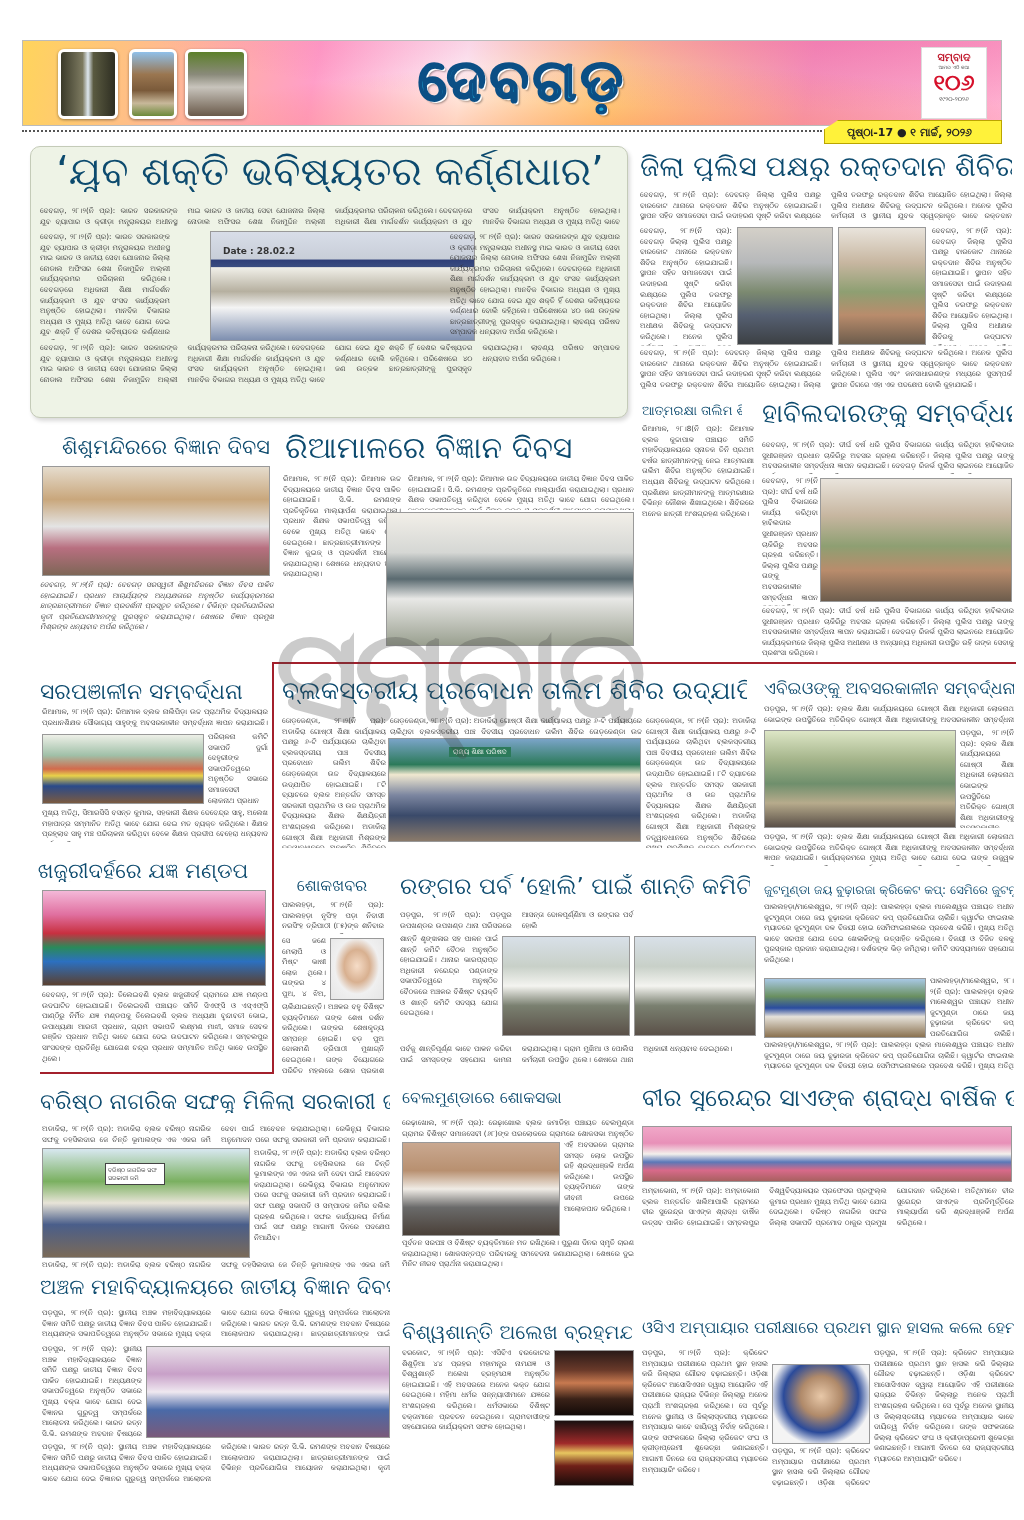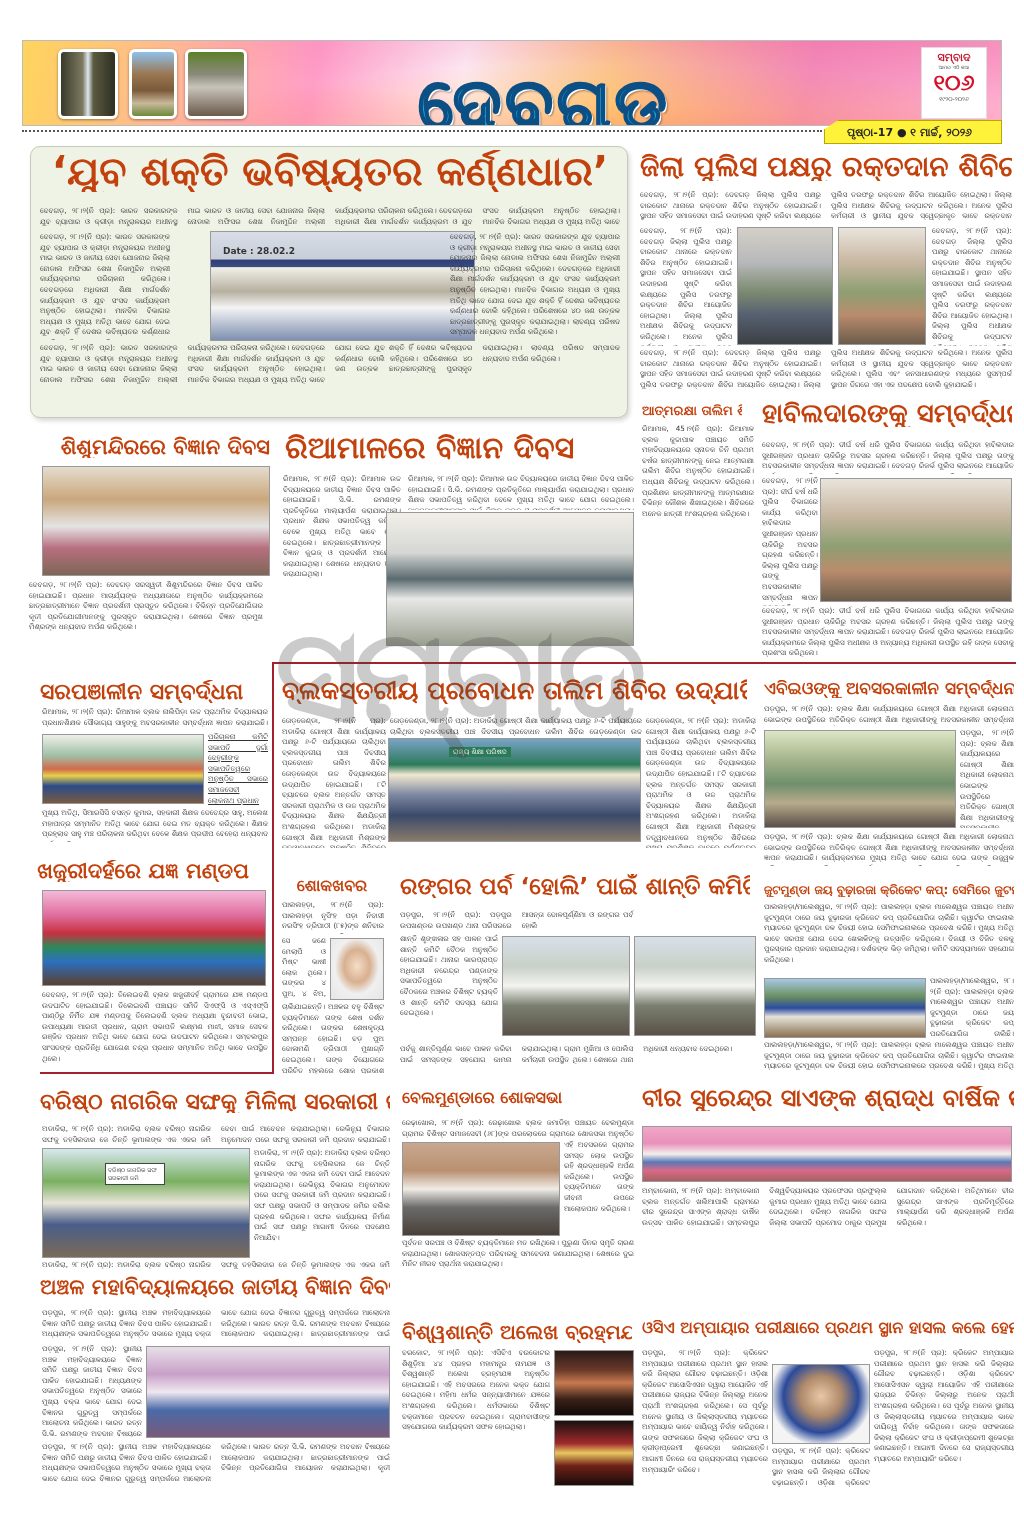--- a/index.html
+++ b/index.html
@@ -11,37 +11,37 @@
     background: linear-gradient(100deg, #ffd45c 0%, #ff9ec8 30%, #ffffff 45%, #ffe38a 60%, #f59ac0 80%, #ffb0d0 100%);
     border: 1px solid #bbb; overflow: hidden; }
   .mast-swirl { position: absolute; left: 0; top: 0; width: 100%; height: 100%;
     background: radial-gradient(ellipse at 60% 120%, rgba(255,120,60,.55) 0%, rgba(255,120,60,0) 55%),
                 radial-gradient(ellipse at 80% -20%, rgba(236,90,160,.55) 0%, rgba(236,90,160,0) 60%); }
   .mast-photo { position: absolute; top: 8px; height: 70px; border: 3px solid #fff; border-radius: 6px;
     box-shadow: 0 1px 3px rgba(0,0,0,.4); }
   .photo-1 { left: 35px; width: 60px; background: linear-gradient(90deg,#3a3a2a,#7d7a60 40%,#dfe8f0 50%,#5a5a40 60%,#2e2e22); }
   .photo-2 { left: 106px; width: 48px; background: linear-gradient(180deg,#8fc0ea 0%,#9a7650 35%,#7a5a3a 60%,#c8b89a 80%,#6d8a3a 100%); }
   .photo-3 { left: 162px; width: 62px; background: linear-gradient(180deg,#5c7f2a 0%,#8a8a7a 35%,#c8c4bc 55%,#6a5a4a 100%); }
-  .mast-title { position: absolute; left: 395px; top: 6px; font-family: "DejaVu Sans", sans-serif; font-size: 70px;
+  .mast-title { position: absolute; left: 395px; top: 6px; font-family: "DejaVu Sans", sans-serif; font-size: 57px;
     font-weight: bold; color: #1da9d8; -webkit-text-stroke: 2px #0b4f85; letter-spacing: 4px;
-    text-shadow: 2px 2px 0 #fff, 3px 3px 2px rgba(0,0,0,.35); margin-top: 16px; }
+    text-shadow: 2px 2px 0 #fff, 3px 3px 2px rgba(0,0,0,.35); }
   .mast-logo { position: absolute; right: 14px; top: 6px; width: 66px; height: 72px; background: #fff;
     border: 1px solid #ddd; text-align: center; }
   .logo-brand { font-size: 11px; color: #c0182c; font-weight: bold; margin-top: 3px; display: block; }
   .logo-tag { font-size: 5px; color: #333; display: block; }
   .logo-num { font-size: 22px; color: #d6102a; font-weight: bold; display: block; line-height: 24px; }
   .logo-years { font-size: 6px; color: #333; display: block; }
   .dot-rule { position: absolute; left: 22px; top: 130px; width: 800px; border-top: 2px dotted #555; }
   .date-tab { position: absolute; left: 824px; top: 120px; width: 178px; height: 24px; background: #fff23a;
     border: 1px solid #bba500; clip-path: polygon(8% 0,100% 0,100% 100%,0 100%,0 40%); font-size: 11px;
     font-weight: bold; color: #222; padding: 5px 0 0 22px; }
 
   
   .story { position: absolute; }
-  .hl { font-family: "DejaVu Sans", sans-serif; font-weight: bold; color: #c2410c; white-space: nowrap; overflow: hidden;
+  .hl { font-family: "DejaVu Sans", sans-serif; font-weight: normal; color: #0c4a6e; white-space: nowrap; overflow: hidden;
     line-height: 1.05; }
   .body { font-size: 7.2px; line-height: 10.6px; color: #333; text-align: justify; overflow: hidden; }
   .cols-2 { column-count: 2; column-gap: 10px; }
   .cols-3 { column-count: 3; column-gap: 10px; }
   .cols-4 { column-count: 4; column-gap: 10px; }
   .photo { position: absolute; border: 1px solid #999; overflow: hidden; }
   .red-rule { position: absolute; background: #a3202c; }
 
   
   .ph-ceremony { background: linear-gradient(180deg,#d8dde8 0%,#c8ced8 25%,#2f3f78 26%,#3a4c80 32%,#f0efe8 33%,#b6b0a0 55%,#f4f4f4 70%,#7e8fb0 100%); margin-left: 32px; }
@@ -107,52 +107,52 @@
 <div class="story body" style="left:640px;top:226px;width:92px;height:120px;">ଦେବଗଡ଼, ୨୮।୨(ନି ପ୍ର): ଦେବଗଡ଼ ଜିଲ୍ଲା ପୁଲିସ ପକ୍ଷରୁ ବାରକୋଟ ଥାନାରେ ରକ୍ତଦାନ ଶିବିର ଅନୁଷ୍ଠିତ ହୋଇଯାଇଛି। ସ୍ଥାପନ ସହିତ ସମାଜସେବା ପାଇଁ ଉଦାହରଣ ସୃଷ୍ଟି କରିବା ଲକ୍ଷ୍ୟରେ ପୁଲିସ ତରଫରୁ ରକ୍ତଦାନ ଶିବିର ଆୟୋଜିତ ହୋଇଥିଲା। ଜିଲ୍ଲା ପୁଲିସ ଅଧୀକ୍ଷକ ଶିବିରକୁ ଉଦ୍‌ଘାଟନ କରିଥିଲେ। ଅନେକ ପୁଲିସ କର୍ମଚାରୀ ଓ ସ୍ଥାନୀୟ ଯୁବକ ସ୍ୱେଚ୍ଛାକୃତ ଭାବେ ରକ୍ତଦାନ କରିଥିଲେ। ପୁଲିସ ଏବଂ ଜନସାଧାରଣଙ୍କ ମଧ୍ୟରେ ସୁସମ୍ପର୍କ ସ୍ଥାପନ ଦିଗରେ ଏହା ଏକ ପଦକ୍ଷେପ ବୋଲି କୁହାଯାଇଛି।</div>
 <div class="photo ph-police" style="left:737px;top:227px;width:96px;height:118px;"></div>
 <div class="photo ph-police-2" style="left:838px;top:227px;width:88px;height:118px;"></div>
 <div class="story body" style="left:932px;top:226px;width:80px;height:120px;">ଦେବଗଡ଼, ୨୮।୨(ନି ପ୍ର): ଦେବଗଡ଼ ଜିଲ୍ଲା ପୁଲିସ ପକ୍ଷରୁ ବାରକୋଟ ଥାନାରେ ରକ୍ତଦାନ ଶିବିର ଅନୁଷ୍ଠିତ ହୋଇଯାଇଛି। ସ୍ଥାପନ ସହିତ ସମାଜସେବା ପାଇଁ ଉଦାହରଣ ସୃଷ୍ଟି କରିବା ଲକ୍ଷ୍ୟରେ ପୁଲିସ ତରଫରୁ ରକ୍ତଦାନ ଶିବିର ଆୟୋଜିତ ହୋଇଥିଲା। ଜିଲ୍ଲା ପୁଲିସ ଅଧୀକ୍ଷକ ଶିବିରକୁ ଉଦ୍‌ଘାଟନ କରିଥିଲେ। ଅନେକ ପୁଲିସ କର୍ମଚାରୀ ଓ ସ୍ଥାନୀୟ ଯୁବକ ସ୍ୱେଚ୍ଛାକୃତ ଭାବେ ରକ୍ତଦାନ କରିଥିଲେ। ପୁଲିସ ଏବଂ ଜନସାଧାରଣଙ୍କ ମଧ୍ୟରେ ସୁସମ୍ପର୍କ ସ୍ଥାପନ ଦିଗରେ ଏହା ଏକ ପଦକ୍ଷେପ ବୋଲି କୁହାଯାଇଛି।</div>
 <div class="story body cols-2" style="left:640px;top:348px;width:372px;height:50px;">ଦେବଗଡ଼, ୨୮।୨(ନି ପ୍ର): ଦେବଗଡ଼ ଜିଲ୍ଲା ପୁଲିସ ପକ୍ଷରୁ ବାରକୋଟ ଥାନାରେ ରକ୍ତଦାନ ଶିବିର ଅନୁଷ୍ଠିତ ହୋଇଯାଇଛି। ସ୍ଥାପନ ସହିତ ସମାଜସେବା ପାଇଁ ଉଦାହରଣ ସୃଷ୍ଟି କରିବା ଲକ୍ଷ୍ୟରେ ପୁଲିସ ତରଫରୁ ରକ୍ତଦାନ ଶିବିର ଆୟୋଜିତ ହୋଇଥିଲା। ଜିଲ୍ଲା ପୁଲିସ ଅଧୀକ୍ଷକ ଶିବିରକୁ ଉଦ୍‌ଘାଟନ କରିଥିଲେ। ଅନେକ ପୁଲିସ କର୍ମଚାରୀ ଓ ସ୍ଥାନୀୟ ଯୁବକ ସ୍ୱେଚ୍ଛାକୃତ ଭାବେ ରକ୍ତଦାନ କରିଥିଲେ। ପୁଲିସ ଏବଂ ଜନସାଧାରଣଙ୍କ ମଧ୍ୟରେ ସୁସମ୍ପର୍କ ସ୍ଥାପନ ଦିଗରେ ଏହା ଏକ ପଦକ୍ଷେପ ବୋଲି କୁହାଯାଇଛି।</div>
 
 <div class="story" style="left:40px;top:436px;width:230px;">
   <div class="hl" style="font-size:21px;text-align:right;">ଶିଶୁମନ୍ଦିରରେ ବିଜ୍ଞାନ ଦିବସ</div>
 </div>
 <div class="photo ph-school" style="left:42px;top:466px;width:228px;height:110px;"></div>
-<div class="story body" style="left:29px;top:580px;width:234px;height:60px;">ଦେବଗଡ଼, ୨୮।୨(ନି ପ୍ର): ଦେବଗଡ଼ ସରସ୍ୱତୀ ଶିଶୁମନ୍ଦିରରେ ବିଜ୍ଞାନ ଦିବସ ପାଳିତ ହୋଇଯାଇଛି। ପ୍ରଧାନ ଆଚାର୍ଯ୍ୟଙ୍କ ଅଧ୍ୟକ୍ଷତାରେ ଅନୁଷ୍ଠିତ କାର୍ଯ୍ୟକ୍ରମରେ ଛାତ୍ରଛାତ୍ରୀମାନେ ବିଜ୍ଞାନ ପ୍ରଦର୍ଶନୀ ପ୍ରସ୍ତୁତ କରିଥିଲେ। ବିଭିନ୍ନ ପ୍ରତିଯୋଗିତାର କୃତୀ ପ୍ରତିଯୋଗୀମାନଙ୍କୁ ପୁରସ୍କୃତ କରାଯାଇଥିଲା। ଶେଷରେ ବିଜ୍ଞାନ ପ୍ରମୁଖ ମିଶ୍ରଙ୍କ ଧନ୍ୟବାଦ ଅର୍ପଣ କରିଥିଲେ।</div>
+<div class="story body" style="left:40px;top:580px;width:234px;height:60px;font-style:italic;">ଦେବଗଡ଼, ୨୮।୨(ନି ପ୍ର): ଦେବଗଡ଼ ସରସ୍ୱତୀ ଶିଶୁମନ୍ଦିରରେ ବିଜ୍ଞାନ ଦିବସ ପାଳିତ ହୋଇଯାଇଛି। ପ୍ରଧାନ ଆଚାର୍ଯ୍ୟଙ୍କ ଅଧ୍ୟକ୍ଷତାରେ ଅନୁଷ୍ଠିତ କାର୍ଯ୍ୟକ୍ରମରେ ଛାତ୍ରଛାତ୍ରୀମାନେ ବିଜ୍ଞାନ ପ୍ରଦର୍ଶନୀ ପ୍ରସ୍ତୁତ କରିଥିଲେ। ବିଭିନ୍ନ ପ୍ରତିଯୋଗିତାର କୃତୀ ପ୍ରତିଯୋଗୀମାନଙ୍କୁ ପୁରସ୍କୃତ କରାଯାଇଥିଲା। ଶେଷରେ ବିଜ୍ଞାନ ପ୍ରମୁଖ ମିଶ୍ରଙ୍କ ଧନ୍ୟବାଦ ଅର୍ପଣ କରିଥିଲେ।</div>
 
 <div class="story" style="left:285px;top:432px;width:350px;">
   <div class="hl" style="font-size:30px;">ରିଆମାଳରେ ବିଜ୍ଞାନ ଦିବସ</div>
 </div>
 <div class="story body" style="left:283px;top:474px;width:118px;height:190px;">ରିଆମାଳ, ୨୮।୨(ନି ପ୍ର): ରିଆମାଳ ଉଚ୍ଚ ବିଦ୍ୟାଳୟରେ ଜାତୀୟ ବିଜ୍ଞାନ ଦିବସ ପାଳିତ ହୋଇଯାଇଛି। ସି.ଭି. ରମଣଙ୍କ ପ୍ରତିକୃତିରେ ମାଲ୍ୟାର୍ପଣ କରାଯାଇଥିଲା। ପ୍ରଧାନ ଶିକ୍ଷକ ସଭାପତିତ୍ୱ କରିଥିବା ବେଳେ ମୁଖ୍ୟ ଅତିଥି ଭାବେ ଯୋଗ ଦେଇଥିଲେ। ଛାତ୍ରଛାତ୍ରୀମାନଙ୍କ ପାଇଁ ବିଜ୍ଞାନ କୁଇଜ୍ ଓ ପ୍ରଦର୍ଶନୀ ଆୟୋଜନ କରାଯାଇଥିଲା। ଶେଷରେ ଧନ୍ୟବାଦ ଅର୍ପଣ କରାଯାଇଥିଲା।</div>
 <div class="story body" style="left:408px;top:474px;width:226px;height:36px;">ରିଆମାଳ, ୨୮।୨(ନି ପ୍ର): ରିଆମାଳ ଉଚ୍ଚ ବିଦ୍ୟାଳୟରେ ଜାତୀୟ ବିଜ୍ଞାନ ଦିବସ ପାଳିତ ହୋଇଯାଇଛି। ସି.ଭି. ରମଣଙ୍କ ପ୍ରତିକୃତିରେ ମାଲ୍ୟାର୍ପଣ କରାଯାଇଥିଲା। ପ୍ରଧାନ ଶିକ୍ଷକ ସଭାପତିତ୍ୱ କରିଥିବା ବେଳେ ମୁଖ୍ୟ ଅତିଥି ଭାବେ ଯୋଗ ଦେଇଥିଲେ। ଛାତ୍ରଛାତ୍ରୀମାନଙ୍କ ପାଇଁ ବିଜ୍ଞାନ କୁଇଜ୍ ଓ ପ୍ରଦର୍ଶନୀ ଆୟୋଜନ କରାଯାଇଥିଲା। ଶେଷରେ ଧନ୍ୟବାଦ ଅର୍ପଣ କରାଯାଇଥିଲା।</div>
 <div class="photo ph-class" style="left:386px;top:512px;width:248px;height:134px;"></div>
 
 <div class="story" style="left:642px;top:404px;width:100px;">
   <div class="hl" style="font-size:13px;">ଆତ୍ମରକ୍ଷା ତାଲିମ ଶିବିର</div>
 </div>
-<div class="story body" style="left:642px;top:424px;width:112px;height:240px;">ରିଆମାଳ, 45।୨(ନି ପ୍ର): ରିଆମାଳ ବ୍ଲକ କୁଚ୍ଚାପାଳ ପଞ୍ଚାୟତ ସମିତି ମହାବିଦ୍ୟାଳୟରେ ସ୍ନାତକ ତିନି ପ୍ରଥମ ବର୍ଷର ଛାତ୍ରୀମାନଙ୍କୁ ନେଇ ଆତ୍ମରକ୍ଷା ତାଲିମ ଶିବିର ଅନୁଷ୍ଠିତ ହୋଇଯାଇଛି। ଅଧ୍ୟକ୍ଷ ଶିବିରକୁ ଉଦ୍‌ଘାଟନ କରିଥିଲେ। ପ୍ରଶିକ୍ଷକ ଛାତ୍ରୀମାନଙ୍କୁ ଆତ୍ମରକ୍ଷାର ବିଭିନ୍ନ କୌଶଳ ଶିଖାଇଥିଲେ। ଶିବିରରେ ଅନେକ ଛାତ୍ରୀ ଅଂଶଗ୍ରହଣ କରିଥିଲେ।</div>
+<div class="story body" style="left:642px;top:424px;width:112px;height:240px;">ରିଆମାଳ, ୨୮।8(ନି ପ୍ର): ରିଆମାଳ ବ୍ଲକ କୁଚ୍ଚାପାଳ ପଞ୍ଚାୟତ ସମିତି ମହାବିଦ୍ୟାଳୟରେ ସ୍ନାତକ ତିନି ପ୍ରଥମ ବର୍ଷର ଛାତ୍ରୀମାନଙ୍କୁ ନେଇ ଆତ୍ମରକ୍ଷା ତାଲିମ ଶିବିର ଅନୁଷ୍ଠିତ ହୋଇଯାଇଛି। ଅଧ୍ୟକ୍ଷ ଶିବିରକୁ ଉଦ୍‌ଘାଟନ କରିଥିଲେ। ପ୍ରଶିକ୍ଷକ ଛାତ୍ରୀମାନଙ୍କୁ ଆତ୍ମରକ୍ଷାର ବିଭିନ୍ନ କୌଶଳ ଶିଖାଇଥିଲେ। ଶିବିରରେ ଅନେକ ଛାତ୍ରୀ ଅଂଶଗ୍ରହଣ କରିଥିଲେ।</div>
 
 <div class="story" style="left:762px;top:400px;width:250px;">
   <div class="hl" style="font-size:26px;">ହାବିଲଦାରଙ୍କୁ ସମ୍ବର୍ଦ୍ଧନା</div>
 </div>
 <div class="story body" style="left:762px;top:440px;width:252px;height:34px;">ଦେବଗଡ଼, ୨୮।୨(ନି ପ୍ର): ଦୀର୍ଘ ବର୍ଷ ଧରି ପୁଲିସ ବିଭାଗରେ କାର୍ଯ୍ୟ କରିଥିବା ହାବିଲଦାର ସୁଧୀରଞ୍ଜନ ପ୍ରଧାନ ଚାକିରିରୁ ଅବସର ଗ୍ରହଣ କରିଛନ୍ତି। ଜିଲ୍ଲା ପୁଲିସ ପକ୍ଷରୁ ତାଙ୍କୁ ଅବସରକାଳୀନ ସମ୍ବର୍ଦ୍ଧନା ଜ୍ଞାପନ କରାଯାଇଛି। ଦେବଗଡ଼ ରିଜର୍ଭ ପୁଲିସ ଲାଇନରେ ଆୟୋଜିତ କାର୍ଯ୍ୟକ୍ରମରେ ଜିଲ୍ଲା ପୁଲିସ ଅଧୀକ୍ଷକ ଓ ଅନ୍ୟାନ୍ୟ ଅଧିକାରୀ ଉପସ୍ଥିତ ରହି ତାଙ୍କ ସେବାକୁ ପ୍ରଶଂସା କରିଥିଲେ।</div>
 <div class="story body" style="left:762px;top:476px;width:56px;height:130px;">ଦେବଗଡ଼, ୨୮।୨(ନି ପ୍ର): ଦୀର୍ଘ ବର୍ଷ ଧରି ପୁଲିସ ବିଭାଗରେ କାର୍ଯ୍ୟ କରିଥିବା ହାବିଲଦାର ସୁଧୀରଞ୍ଜନ ପ୍ରଧାନ ଚାକିରିରୁ ଅବସର ଗ୍ରହଣ କରିଛନ୍ତି। ଜିଲ୍ଲା ପୁଲିସ ପକ୍ଷରୁ ତାଙ୍କୁ ଅବସରକାଳୀନ ସମ୍ବର୍ଦ୍ଧନା ଜ୍ଞାପନ କରାଯାଇଛି। ଦେବଗଡ଼ ରିଜର୍ଭ ପୁଲିସ ଲାଇନରେ ଆୟୋଜିତ କାର୍ଯ୍ୟକ୍ରମରେ ଜିଲ୍ଲା ପୁଲିସ ଅଧୀକ୍ଷକ ଓ ଅନ୍ୟାନ୍ୟ ଅଧିକାରୀ ଉପସ୍ଥିତ ରହି ତାଙ୍କ ସେବାକୁ ପ୍ରଶଂସା କରିଥିଲେ।</div>
 <div class="photo ph-police-2" style="left:820px;top:478px;width:192px;height:124px;"></div>
 <div class="story body" style="left:762px;top:606px;width:252px;height:56px;">ଦେବଗଡ଼, ୨୮।୨(ନି ପ୍ର): ଦୀର୍ଘ ବର୍ଷ ଧରି ପୁଲିସ ବିଭାଗରେ କାର୍ଯ୍ୟ କରିଥିବା ହାବିଲଦାର ସୁଧୀରଞ୍ଜନ ପ୍ରଧାନ ଚାକିରିରୁ ଅବସର ଗ୍ରହଣ କରିଛନ୍ତି। ଜିଲ୍ଲା ପୁଲିସ ପକ୍ଷରୁ ତାଙ୍କୁ ଅବସରକାଳୀନ ସମ୍ବର୍ଦ୍ଧନା ଜ୍ଞାପନ କରାଯାଇଛି। ଦେବଗଡ଼ ରିଜର୍ଭ ପୁଲିସ ଲାଇନରେ ଆୟୋଜିତ କାର୍ଯ୍ୟକ୍ରମରେ ଜିଲ୍ଲା ପୁଲିସ ଅଧୀକ୍ଷକ ଓ ଅନ୍ୟାନ୍ୟ ଅଧିକାରୀ ଉପସ୍ଥିତ ରହି ତାଙ୍କ ସେବାକୁ ପ୍ରଶଂସା କରିଥିଲେ।</div>
 
 <div class="red-rule" style="left:272px;top:662px;width:744px;height:2px;"></div>
 <div class="red-rule" style="left:272px;top:662px;width:2px;height:412px;"></div>
 <div class="red-rule" style="left:40px;top:1072px;width:232px;height:2px;"></div>
 
 <div class="story" style="left:40px;top:680px;width:228px;">
   <div class="hl" style="font-size:22px;">ସରପଞାଳୀନ ସମ୍ବର୍ଦ୍ଧନା</div>
 </div>
 <div class="story body" style="left:42px;top:707px;width:226px;height:22px;">ରିଆମାଳ, ୨୮।୨(ନି ପ୍ର): ରିଆମାଳ ବ୍ଲକ ନାଲିପିଡ଼ା ଉଚ୍ଚ ପ୍ରାଥମିକ ବିଦ୍ୟାଳୟର ପ୍ରଧାନଶିକ୍ଷକ ସୌଭାଗ୍ୟ ସାହୁଙ୍କୁ ଅବସରକାଳୀନ ସମ୍ବର୍ଦ୍ଧନା ଜ୍ଞାପନ କରାଯାଇଛି। ସ୍କୁଲ</div>
 <div class="photo ph-felicit" style="left:42px;top:734px;width:162px;height:70px;"></div>
-<div class="story body" style="left:208px;top:732px;width:60px;height:74px;text-decoration:underline;">ପରିଚାଳନା କମିଟି ସଭାପତି ଦୁର୍ଗା ଦେହୁରୀଙ୍କ ସଭାପତିତ୍ୱରେ ଅନୁଷ୍ଠିତ ସଭାରେ ସମାଜସେବୀ ଲୋକନାଥ ପ୍ରଧାନ</div>
+<div class="story body" style="left:208px;top:732px;width:60px;height:74px;">ପରିଚାଳନା କମିଟି ସଭାପତି ଦୁର୍ଗା ଦେହୁରୀଙ୍କ ସଭାପତିତ୍ୱରେ ଅନୁଷ୍ଠିତ ସଭାରେ ସମାଜସେବୀ ଲୋକନାଥ ପ୍ରଧାନ</div>
 <div class="story body" style="left:42px;top:808px;width:226px;height:34px;">ମୁଖ୍ୟ ଅତିଥି, ସିଆରସିସି ବସନ୍ତ କୁମାର, ସହକାରୀ ଶିକ୍ଷକ ଦେବେନ୍ଦ୍ର ସାହୁ, ଅଲେଖ ମହାପାତ୍ର ସମ୍ମାନିତ ଅତିଥି ଭାବେ ଯୋଗ ଦେଇ ମତ ବ୍ୟକ୍ତ କରିଥିଲେ। ଶିକ୍ଷକ ପ୍ରହ୍ଲାଦ ସାହୁ ମଞ୍ଚ ପରିଚାଳନା କରିଥିବା ବେଳେ ଶିକ୍ଷକ ପ୍ରଦୀପ ବେହେରା ଧନ୍ୟବାଦ ଅର୍ପଣ କରିଥିଲେ।</div>
 
 <div class="story" style="left:30px;top:860px;width:226px;">
   <div class="hl" style="font-size:21px;text-align:center;">ଖଜୁରୀଦର୍ହରେ ଯଜ୍ଞ ମଣ୍ଡପ</div>
 </div>
 <div class="photo ph-yagna" style="left:42px;top:890px;width:224px;height:96px;"></div>
 <div class="story body" style="left:42px;top:990px;width:226px;height:78px;">ଦେବଗଡ଼, ୨୮।୨(ନି ପ୍ର): ତିଲେଇବଣି ବ୍ଲକ ଖଜୁରୀଦର୍ହ ଗ୍ରାମରେ ଯଜ୍ଞ ମଣ୍ଡପ ଉଦଘାଟିତ ହୋଇଯାଇଛି। ତିଲେଇବଣି ପଞ୍ଚାୟତ ସମିତି ସିଏଫ୍‌ସି ଓ ଏସ୍‌ଏଫ୍‌ସି ପାଣ୍ଠିରୁ ନିର୍ମିତ ଯଜ୍ଞ ମଣ୍ଡପକୁ ତିଲେଇବଣି ବ୍ଲକ ଅଧ୍ୟକ୍ଷା ବୃନ୍ଦାବତୀ ଭୋଇ, ଉପାଧ୍ୟକ୍ଷା ଆରତୀ ପ୍ରଧାନ, ଗ୍ରାମ ସଭାପତି ଲକ୍ଷ୍ମଣ ମାଝୀ, ସମାଜ ସେବକ ରଞ୍ଜିତ ପ୍ରଧାନ ଅତିଥି ଭାବେ ଯୋଗ ଦେଇ ଉଦଘାଟନ କରିଥିଲେ। ସମ୍ବଲପୁର ସାଂସଦଙ୍କ ପ୍ରତିନିଧି ଯୋଗେଶ ଚନ୍ଦ୍ର ପ୍ରଧାନ ସମ୍ମାନିତ ଅତିଥି ଭାବେ ଉପସ୍ଥିତ ଥିଲେ।</div>
 
 <div class="story" style="left:282px;top:678px;width:465px;">
   <div class="hl" style="font-size:25px;">ବ୍ଲକସ୍ତରୀୟ ପ୍ରବୋଧନ ତାଲିମ ଶିବିର ଉଦ୍‌ଯାପିତ</div>

